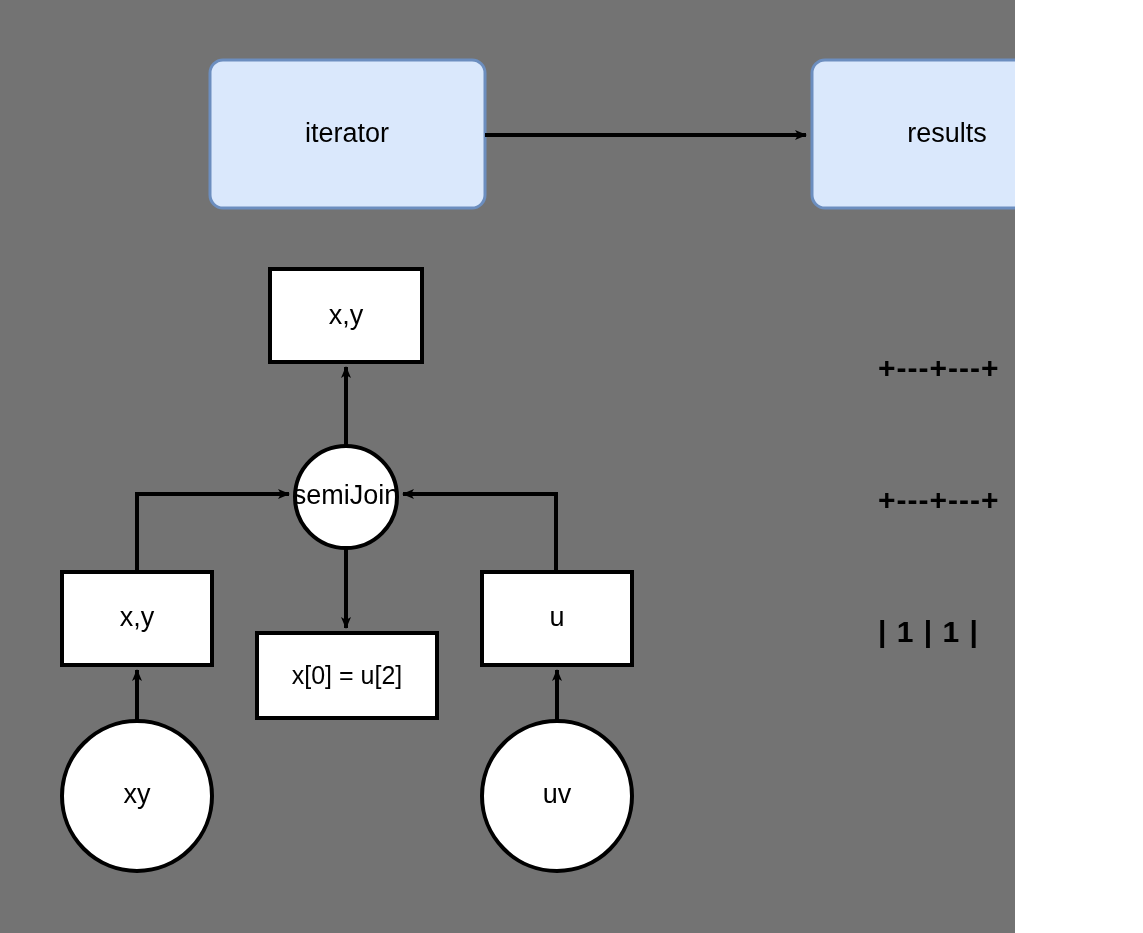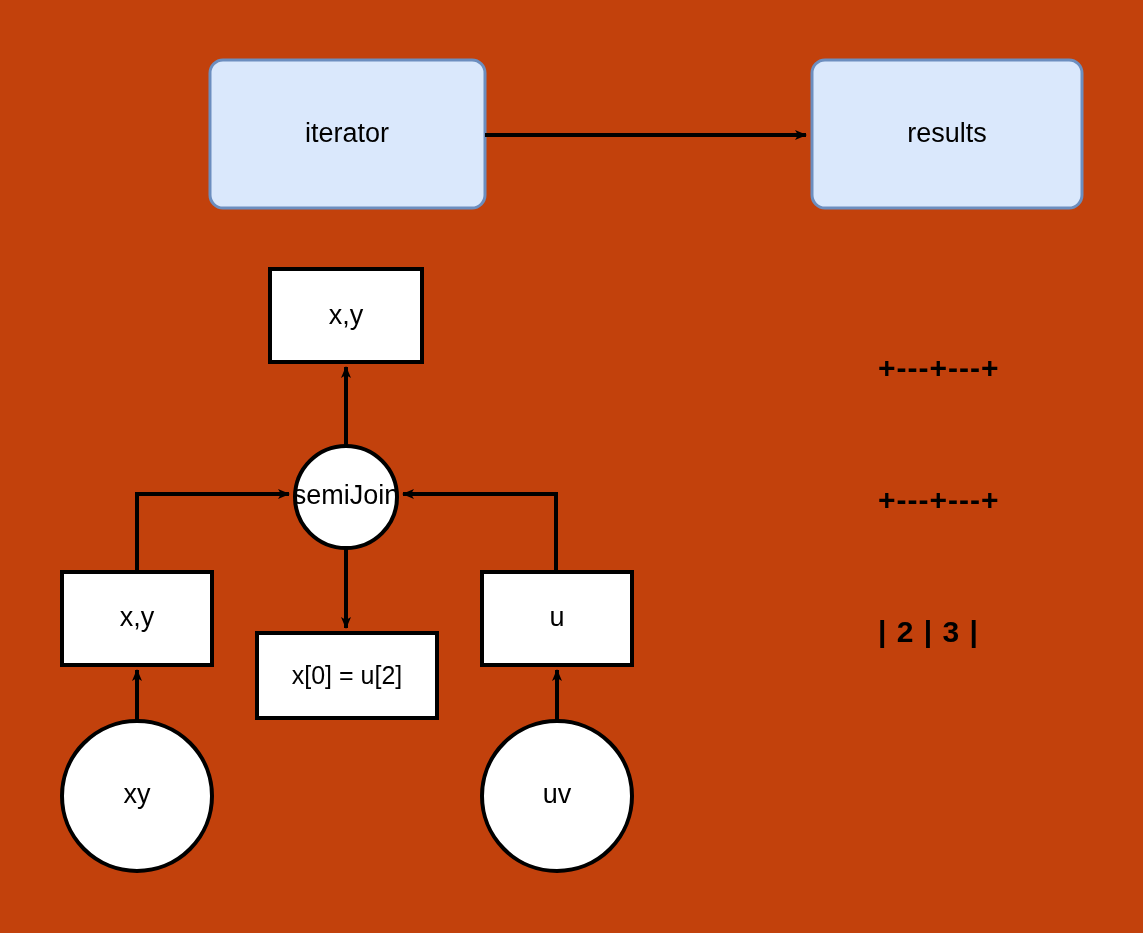--- a/index.html
+++ b/index.html
@@ -5,23 +5,23 @@
   html, body {
     margin: 0;
     padding: 0;
     background: #ffffff;
   }
   body {
     font-family: "Liberation Sans", sans-serif;
   }
   #canvas {
     position: relative;
-    width: 1143px;
+    width: 1015px;
     height: 933px;
-    background: #c2410c;
+    background: #737373;
     overflow: hidden;
   }
   #diagram-svg {
     position: absolute;
     left: 0;
     top: 0;
     width: 1143px;
     height: 933px;
   }
   .node-label {
@@ -123,18 +123,18 @@
 
     <g>
       <circle cx="557" cy="796" r="75" fill="#ffffff" stroke="#000000" stroke-width="4"></circle>
       <text class="node-label" x="557" y="796">uv</text>
     </g>
   </svg>
 
   <div class="ascii-table" style="left:878px; top:258px;">
     <span class="ascii-row">+---+---+</span>
     <span class="ascii-row">+---+---+</span>
-    <span class="ascii-row">| 2 | 3 |</span>
+    <span class="ascii-row">| 1 | 1 |</span>
     
     
   </div>
 
 </div>
 
 </body></html>

